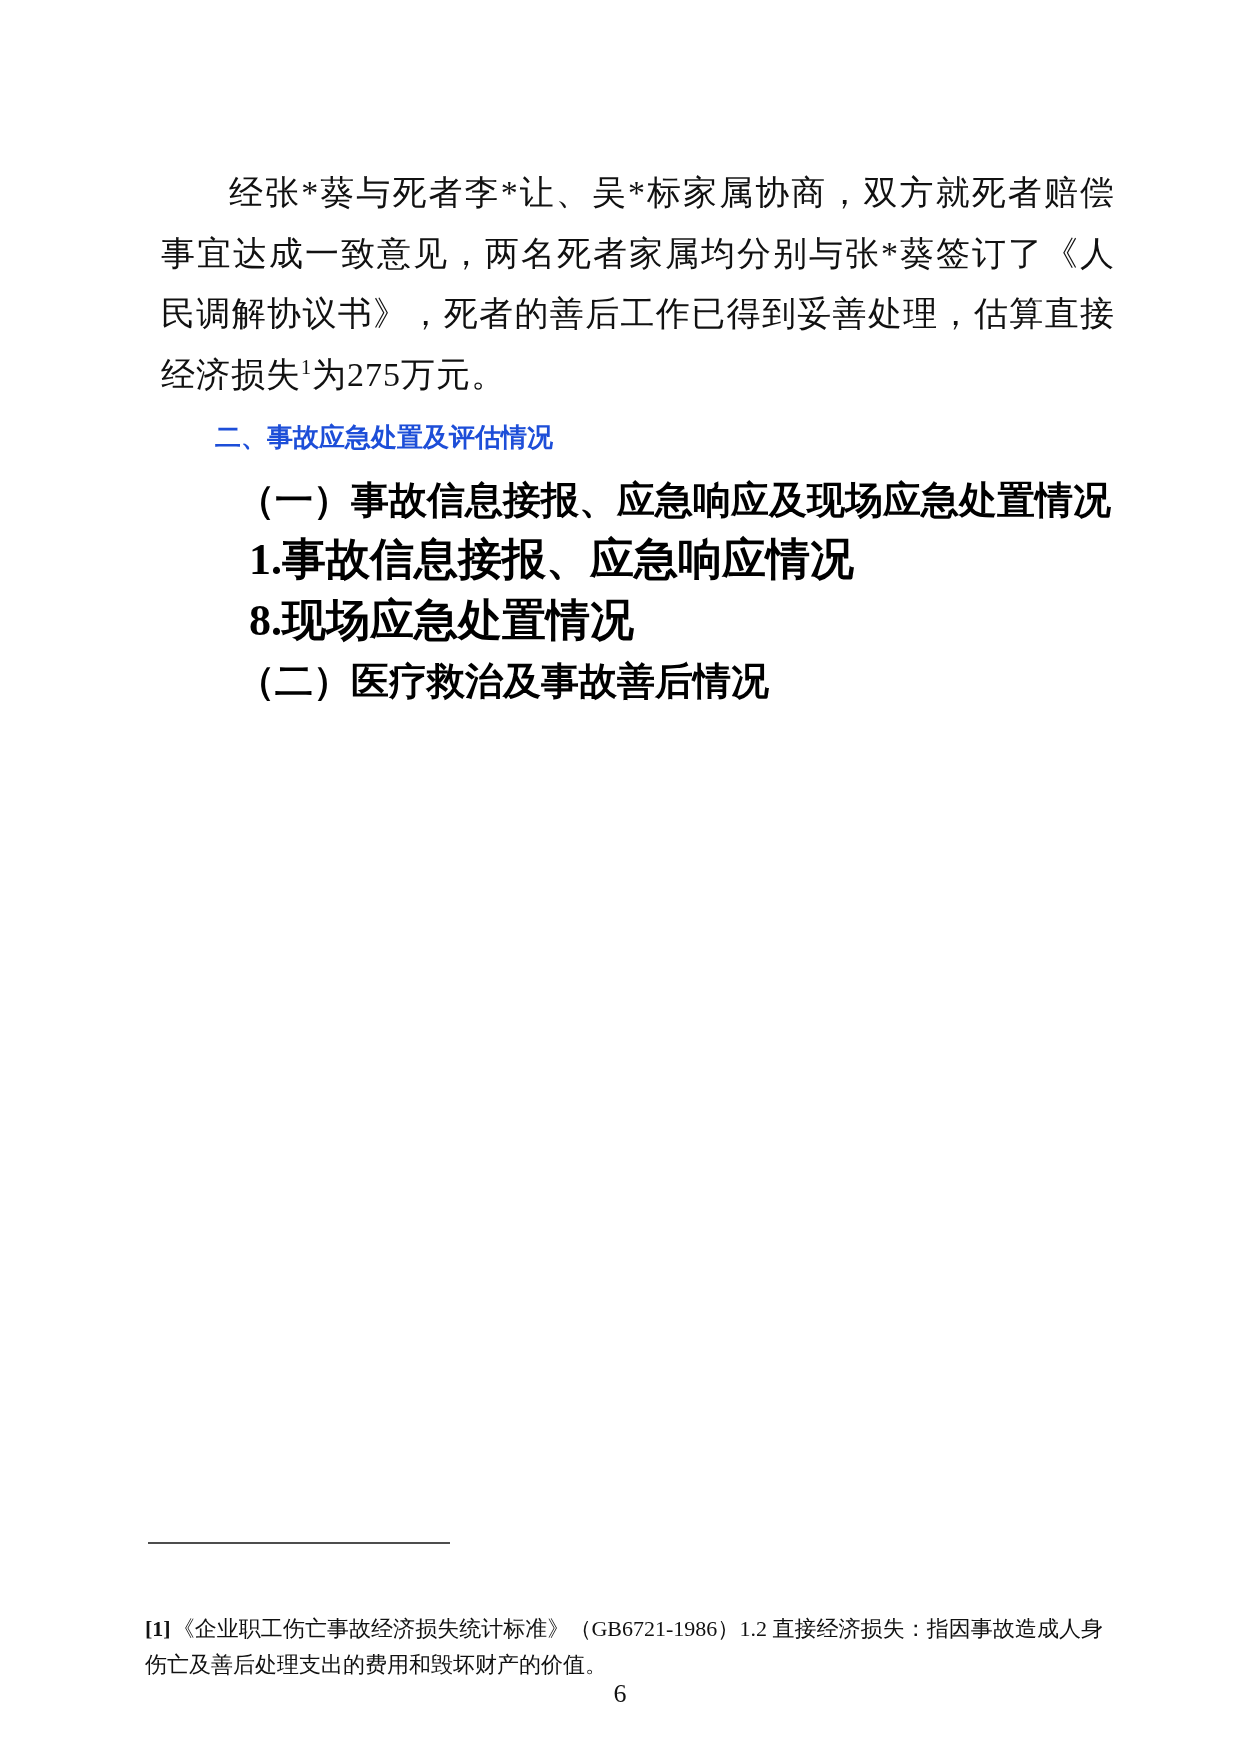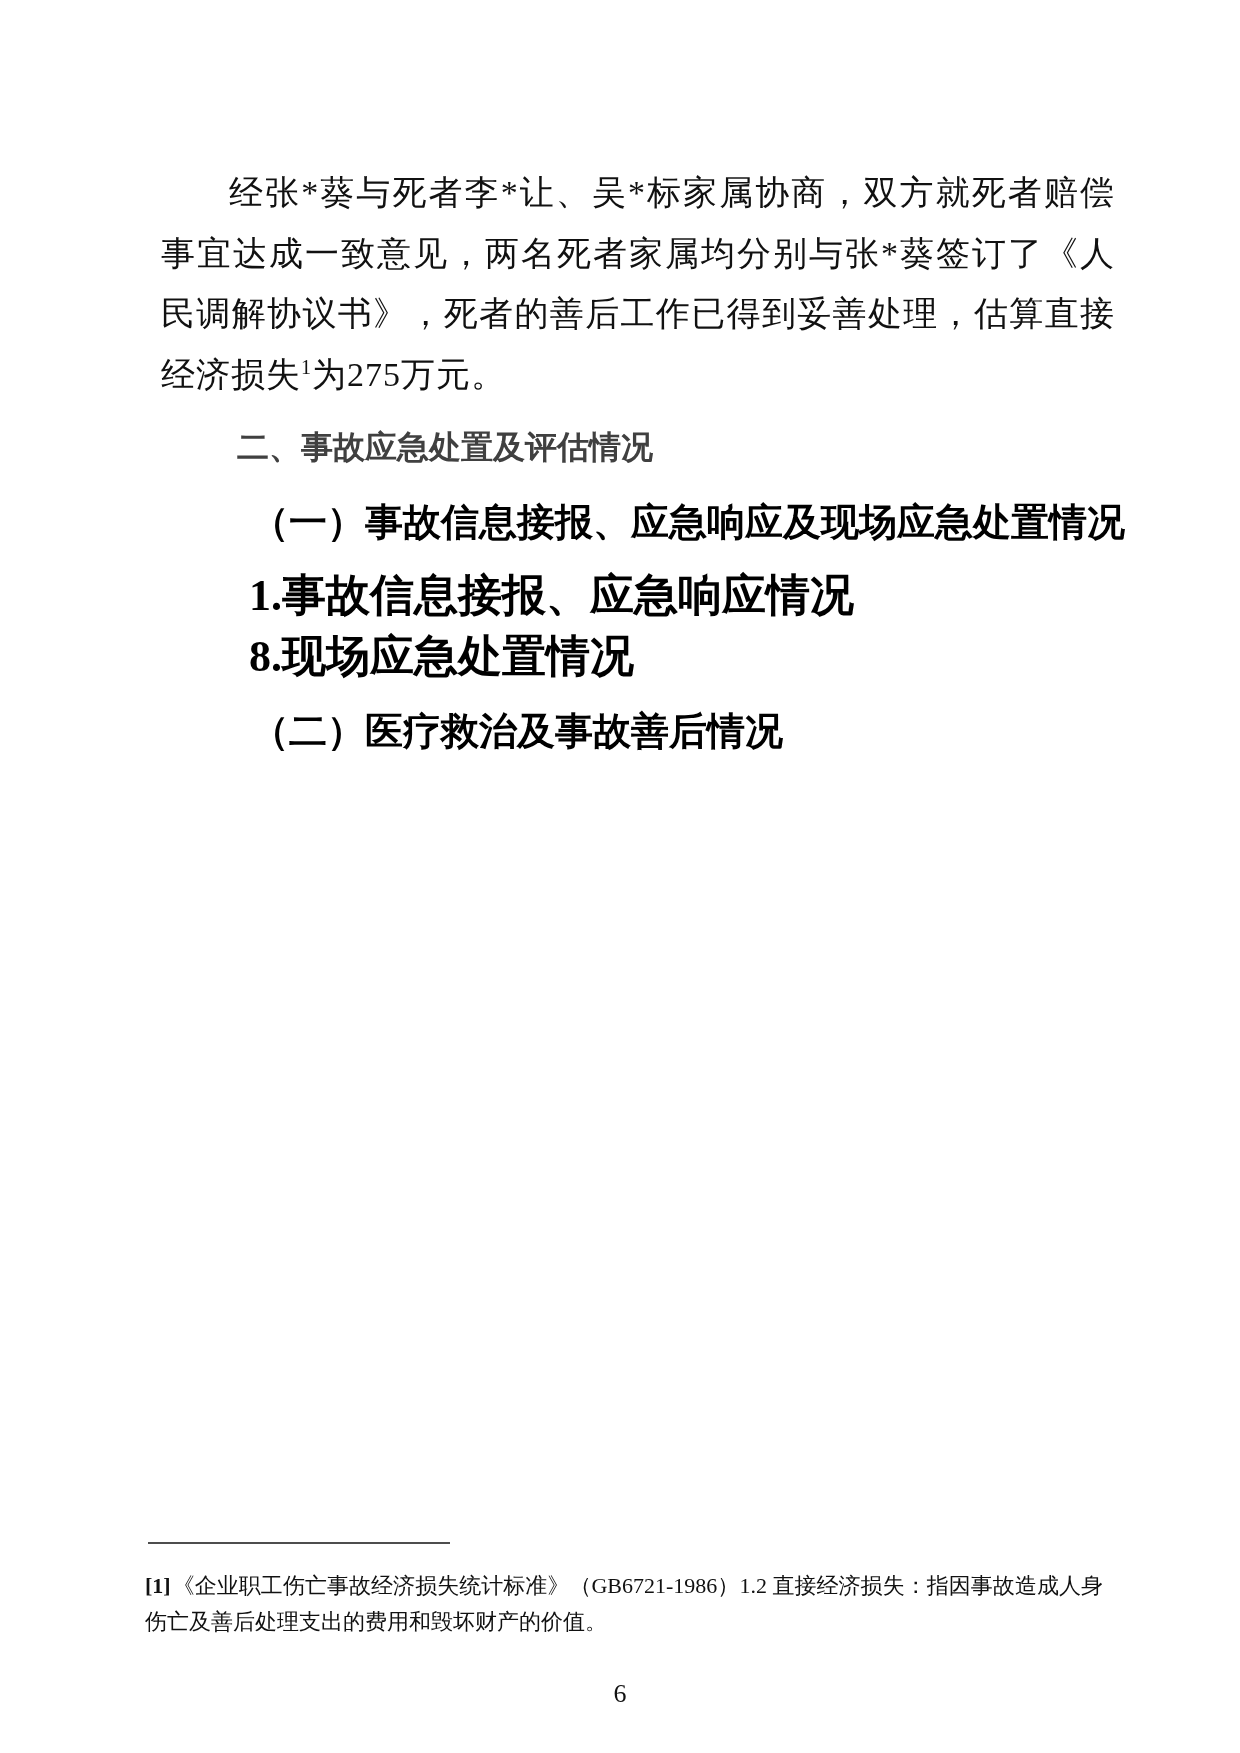--- a/index.html
+++ b/index.html
@@ -26,32 +26,32 @@
     line-height: 60.5px;
     text-align: justify;
     text-justify: inter-character;
     letter-spacing: 1px;
   }
   .doc-body p {
     margin: 0;
     text-indent: 2em;
   }
   .heading-section {
-    margin: 12px;
-    font-size: 32px;
+    margin: 2px;
+    font-size: 26px;
     line-height: 60.5px;
     font-weight: bold;
     font-family: "Liberation Sans", "DejaVu Sans", sans-serif;
     text-indent: 2em;
     white-space: nowrap;
-    color: #404040;
+    color: #1d4ed8;
     letter-spacing: 0;
   }
   .heading-sub {
-    margin: 14px;
+    margin: 0;
     font-size: 38px;
     line-height: 60.5px;
     font-weight: bold;
     font-family: "Liberation Serif", "DejaVu Serif", serif;
     text-indent: 2em;
     white-space: nowrap;
     color: #000000;
     letter-spacing: 0;
   }
   .heading-num {
@@ -74,21 +74,21 @@
     position: absolute;
     left: 148px;
     top: 1542px;
     width: 302px;
     height: 0;
     border-top: 2px solid #4d4d4d;
   }
   .footnote {
     position: absolute;
     left: 145px;
-    top: 1568px;
+    top: 1611px;
     width: 958px;
     font-size: 22px;
     line-height: 36px;
     text-align: justify;
     color: #111111;
   }
   .footnote .fn-marker {
     font-weight: bold;
     padding-right: 2px;
   }

